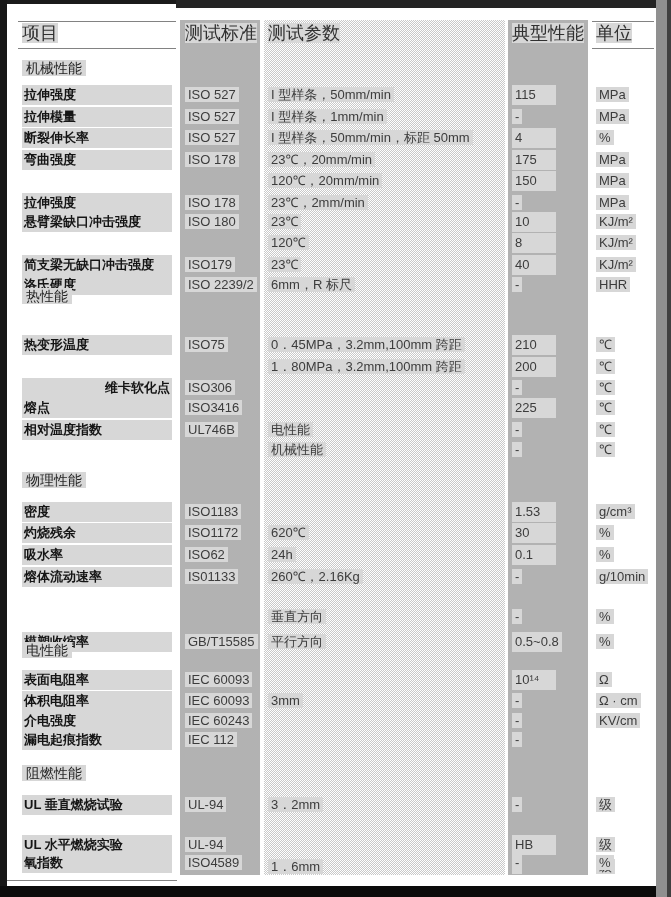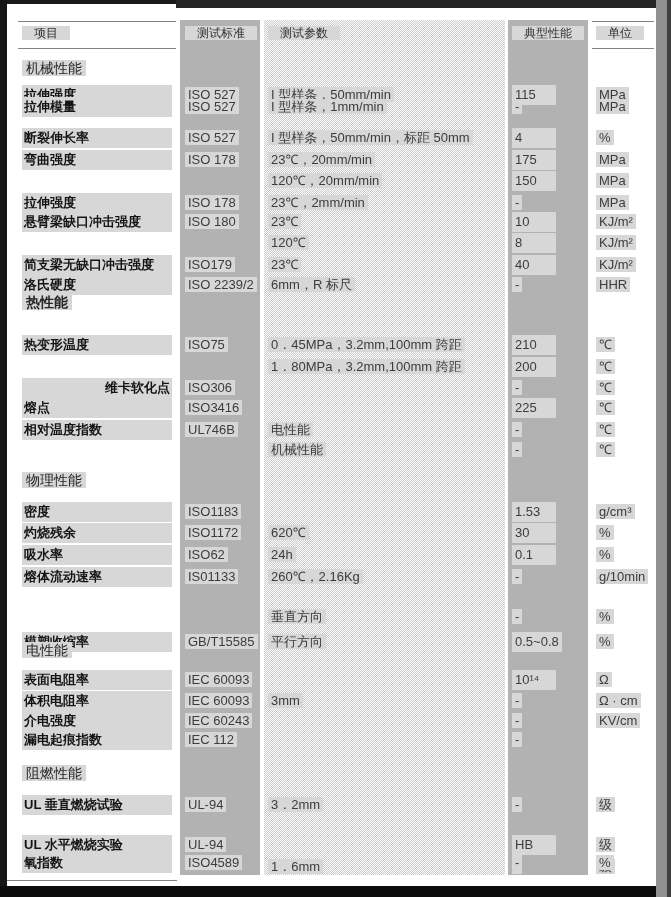--- a/index.html
+++ b/index.html
@@ -31,21 +31,21 @@
   
   .row{position:absolute;left:0;width:671px;height:20px;line-height:20px;
     font-size:13px;color:#3c3c3c;z-index:3;}
   .cell{position:absolute;top:0;white-space:nowrap;}
   .c1{left:22px}.c2{left:185px}.c3{left:268px}.c4{left:512px}.c5{left:596px}
   .hl{background:#d7d7d7;padding:0 3px;}
   .bar{display:inline-block;min-width:146px;font-weight:bold;color:#151515;padding:0 2px;}
   .num{display:inline-block;min-width:38px;}
   .dash{padding:0 3px;}
   .section .hl{font-size:14px;color:#262626;padding:0 4px;}
-  .header .hl{font-size:12px;color:#303030;padding:0 12px;}
+  .header .hl{font-size:18px;color:#303030;padding:0 0;}
 </style>
 </head>
 <body>
 
 <div class="page">
 
   <div class="colbg bg2"></div>
   <div class="colbg bg3"></div>
   <div class="colbg bg4"></div>
 
@@ -70,21 +70,21 @@
       <div class="row section" style="top: 58px;">
         <span class="cell c1"><span class="hl">机械性能</span></span>
       </div>
       <div class="row" style="top: 85px;">
         <span class="cell c1"><span class="hl bar">拉伸强度</span></span>
         <span class="cell c2"><span class="hl">ISO 527</span></span>
         <span class="cell c3"><span class="hl">I 型样条，50mm/min</span></span>
         <span class="cell c4"><span class="hl num">115</span></span>
         <span class="cell c5"><span class="hl">MPa</span></span>
       </div>
-      <div class="row" style="top: 97px;">
+      <div class="row" style="top: 107px;">
         <span class="cell c1"><span class="hl bar">拉伸模量</span></span>
         <span class="cell c2"><span class="hl">ISO 527</span></span>
         <span class="cell c3"><span class="hl">I 型样条，1mm/min</span></span>
         <span class="cell c4"><span class="hl dash">-</span></span>
         <span class="cell c5"><span class="hl">MPa</span></span>
       </div>
       <div class="row" style="top: 128px;">
         <span class="cell c1"><span class="hl bar">断裂伸长率</span></span>
         <span class="cell c2"><span class="hl">ISO 527</span></span>
         <span class="cell c3"><span class="hl">I 型样条，50mm/min，标距 50mm</span></span>
@@ -129,21 +129,21 @@
         <span class="cell c4"><span class="hl num">40</span></span>
         <span class="cell c5"><span class="hl">KJ/m²</span></span>
       </div>
       <div class="row" style="top: 275px;">
         <span class="cell c1"><span class="hl bar">洛氏硬度</span></span>
         <span class="cell c2"><span class="hl">ISO 2239/2</span></span>
         <span class="cell c3"><span class="hl">6mm，R 标尺</span></span>
         <span class="cell c4"><span class="hl dash">-</span></span>
         <span class="cell c5"><span class="hl">HHR</span></span>
       </div>
-      <div class="row section" style="top: 292px; font-weight: bold;">
+      <div class="row section" style="top: 286px;">
         <span class="cell c1"><span class="hl">热性能</span></span>
       </div>
       <div class="row" style="top: 335px;">
         <span class="cell c1"><span class="hl bar">热变形温度</span></span>
         <span class="cell c2"><span class="hl">ISO75</span></span>
         <span class="cell c3"><span class="hl">0．45MPa，3.2mm,100mm 跨距</span></span>
         <span class="cell c4"><span class="hl num">210</span></span>
         <span class="cell c5"><span class="hl">℃</span></span>
       </div>
       <div class="row" style="top: 357px;">

